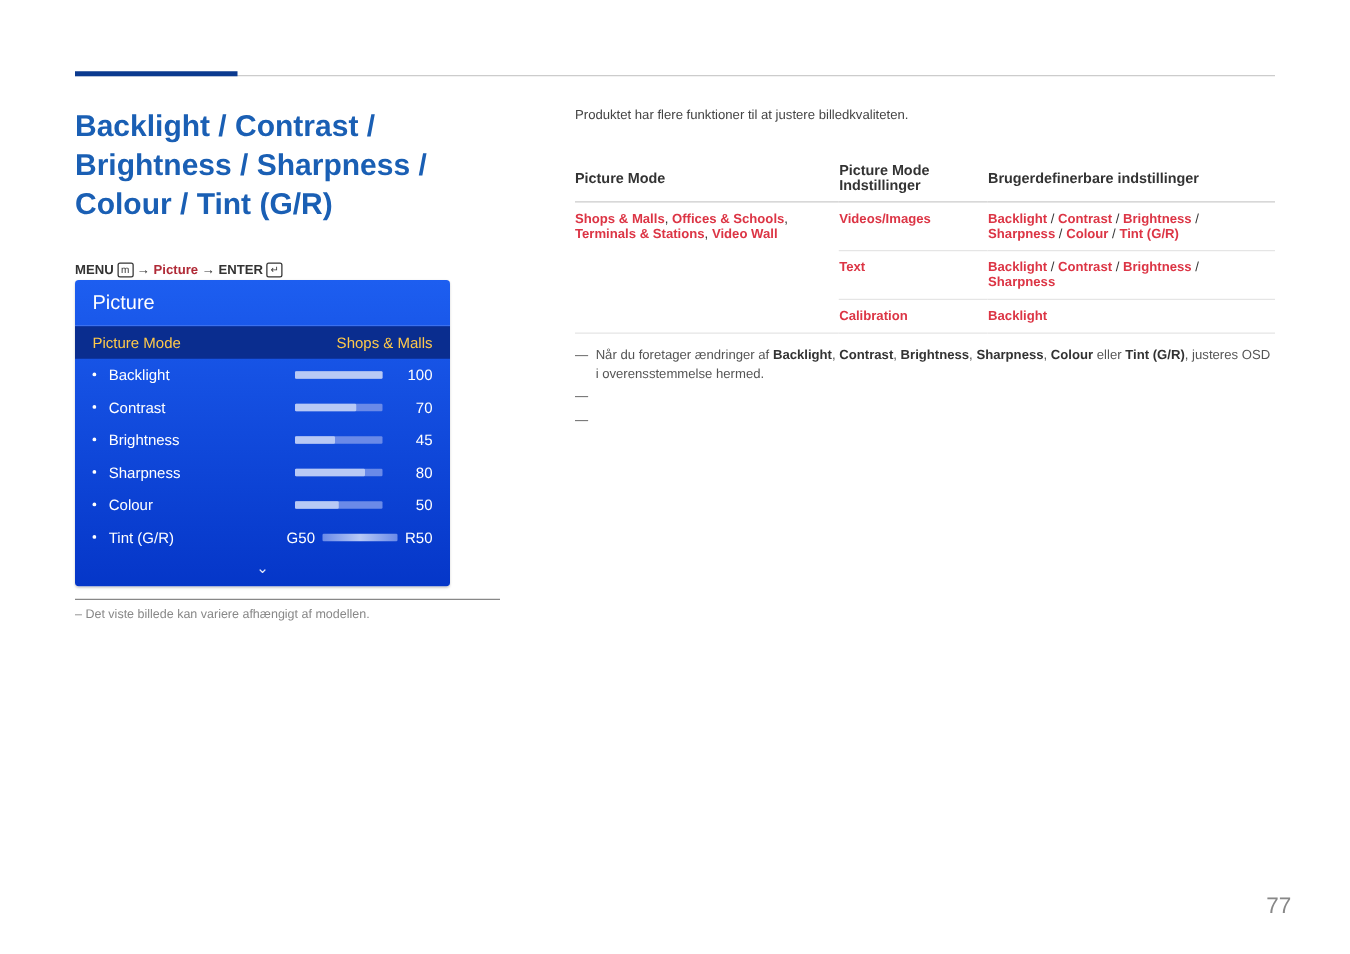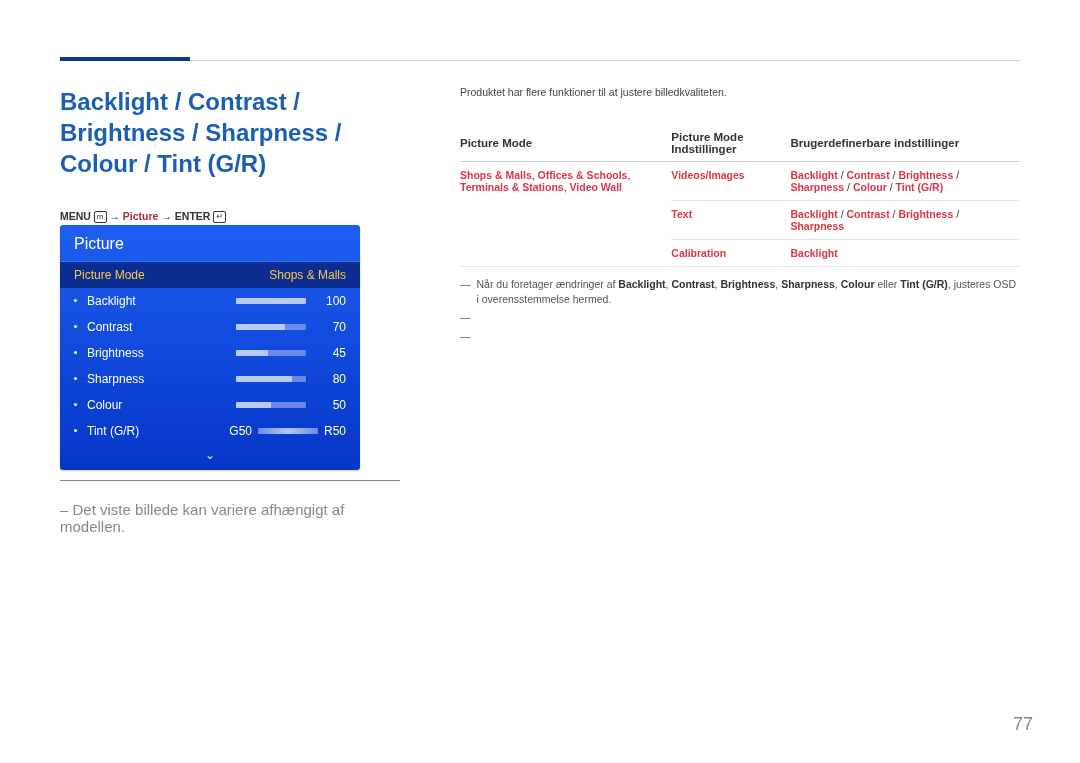--- a/index.html
+++ b/index.html
@@ -114,23 +114,23 @@
     text-align: center;
     padding: 4px 0 8px 0;
     color: rgba(255,255,255,0.9);
   }
   .osd-line {
     border-top: 1px solid #888;
     margin-top: 10px;
     margin-bottom: 6px;
   }
   .footnote {
-    font-size: 15px;
+    font-size: 10px;
     color: #888;
-    margin-top: 20px;
+    margin-top: 6px;
   }
 
   
   .right {
     flex: 1;
     font-size: 10.5px;
     color: #444;
   }
   .intro { margin-bottom: 30px; }
   .tbl {

